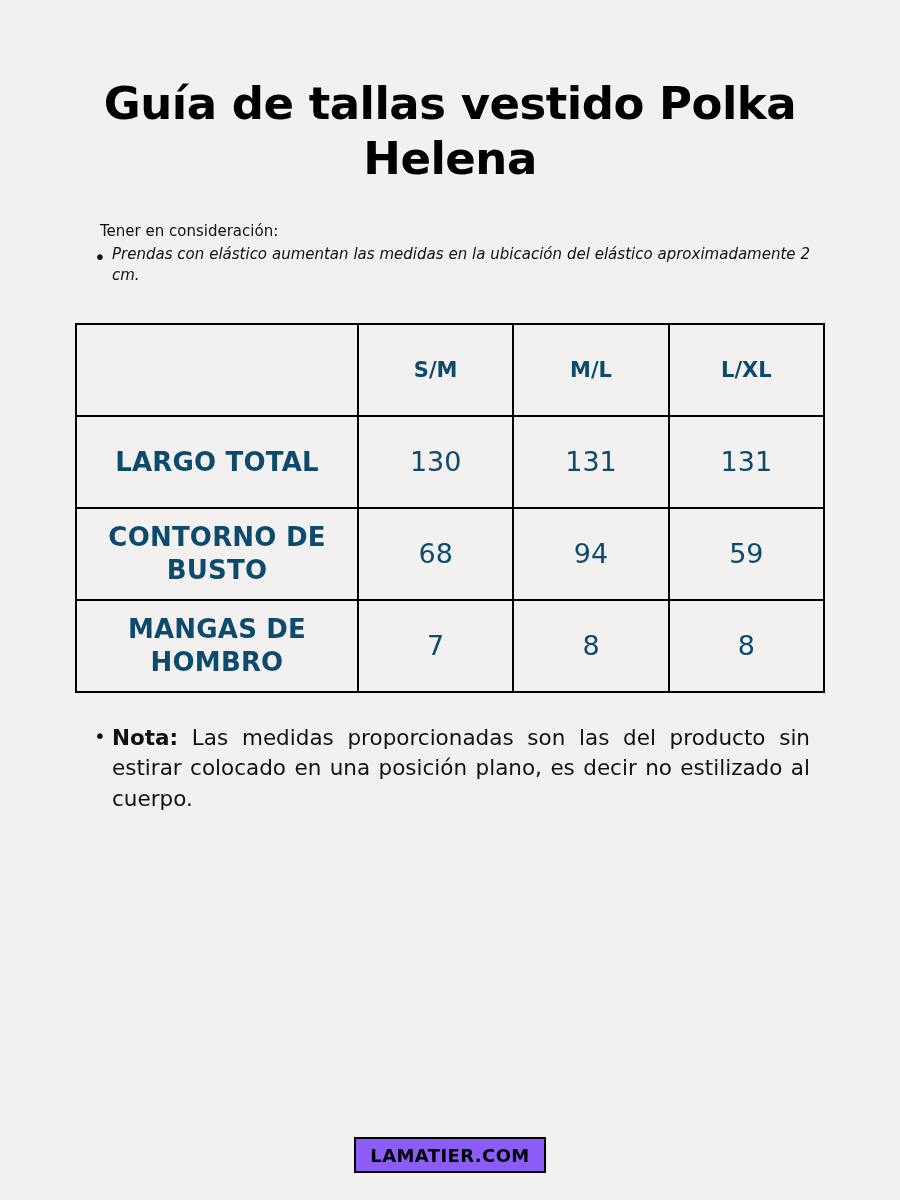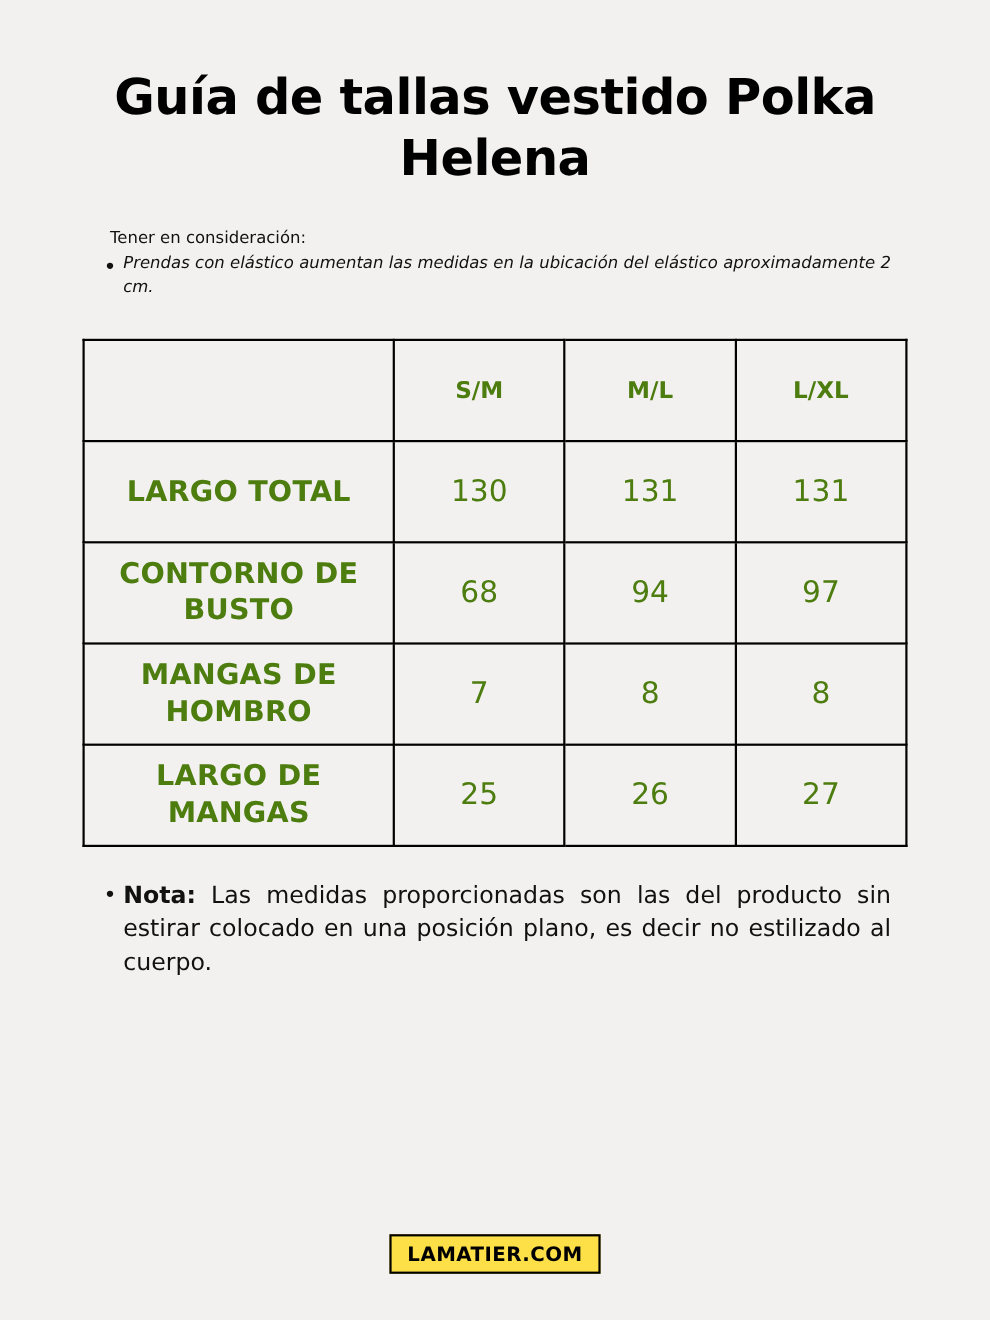--- a/index.html
+++ b/index.html
@@ -13,20 +13,21 @@
     font-family: "DejaVu Sans", sans-serif;
     color: #111111;
     overflow: hidden;
   }
   .page {
     width: 900px;
     height: 1184px;
     position: relative;
     box-sizing: border-box;
     padding: 48px 60px 0 60px;
+    margin-top: 15px;
   }
   .title {
     font-family: "DejaVu Sans", sans-serif;
     font-weight: bold;
     font-size: 45px;
     line-height: 1.22;
     text-align: center;
     letter-spacing: -0.5px;
     margin: 14px 30px 0 30px;
     color: #000000;
@@ -67,21 +68,21 @@
     width: 750px;
     table-layout: fixed;
     background: #f2f1ef;
   }
   .size-table td, .size-table th {
     border: 2.5px solid #000000;
     text-align: center;
     vertical-align: middle;
     padding: 10px 6px;
     font-size: 21px;
-    color: #4d7c0f;
+    color: #0c4a6e;
   }
   .size-table th {
     font-weight: bold;
     height: 70px;
   }
   .size-table th.corner {
     width: 268px;
   }
   .size-table td.rowhead {
     font-weight: bold;
@@ -130,21 +131,21 @@
     display: flex;
     justify-content: center;
   }
   .brand {
     border: 2.5px solid #000000;
     padding: 6px 14px 5px 14px;
     font-weight: bold;
     font-size: 18px;
     letter-spacing: 0.4px;
     color: #000000;
-    background: #fde047;
+    background: #8b5cf6;
   }
 </style>
 </head>
 <body>
 
 <div class="page">
 
   <h1 class="title">Guía de tallas vestido Polka Helena</h1>
 
   <div class="notes">
@@ -167,33 +168,27 @@
       <tr>
         <td class="rowhead">LARGO TOTAL</td>
         <td class="value">130</td>
         <td class="value">131</td>
         <td class="value">131</td>
       </tr>
       <tr>
         <td class="rowhead">CONTORNO DE BUSTO</td>
         <td class="value">68</td>
         <td class="value">94</td>
-        <td class="value">97</td>
+        <td class="value">59</td>
       </tr>
       <tr>
         <td class="rowhead">MANGAS DE HOMBRO</td>
         <td class="value">7</td>
         <td class="value">8</td>
         <td class="value">8</td>
-      </tr>
-      <tr>
-        <td class="rowhead">LARGO DE MANGAS</td>
-        <td class="value">25</td>
-        <td class="value">26</td>
-        <td class="value">27</td>
       </tr>
     </tbody>
   </table>
 
   <div class="footer-note">
     <ul>
       <li><b>Nota:</b><span> Las medidas proporcionadas son las del producto sin estirar colocado en una posición plano, es decir no estilizado al cuerpo.</span></li>
     </ul>
   </div>
 

